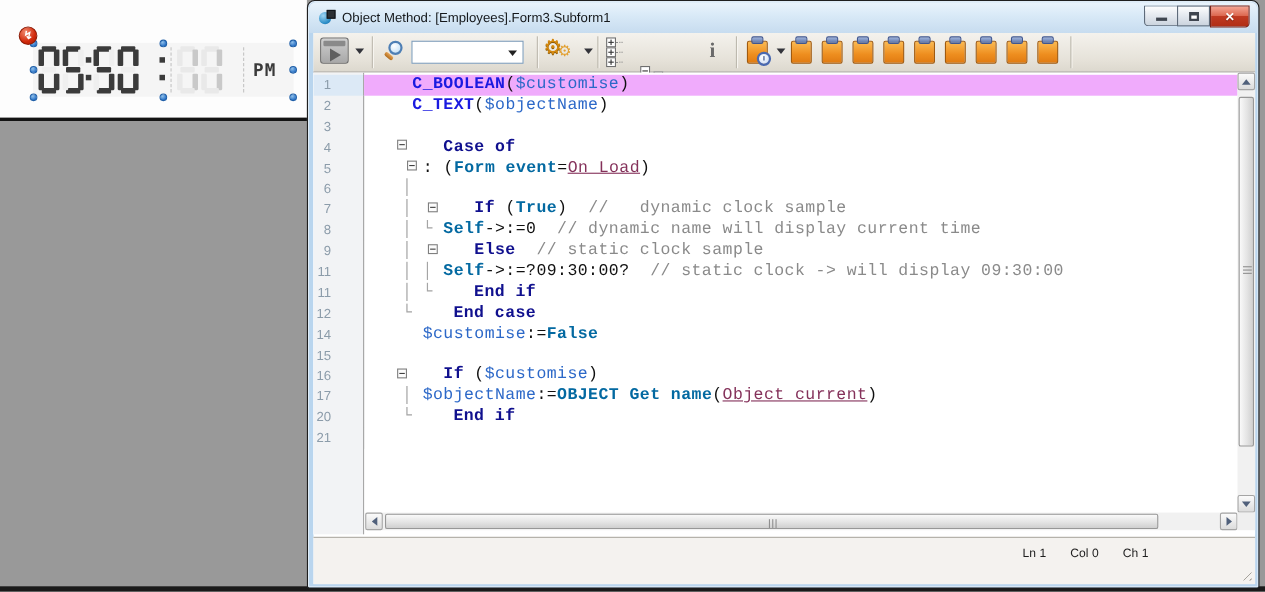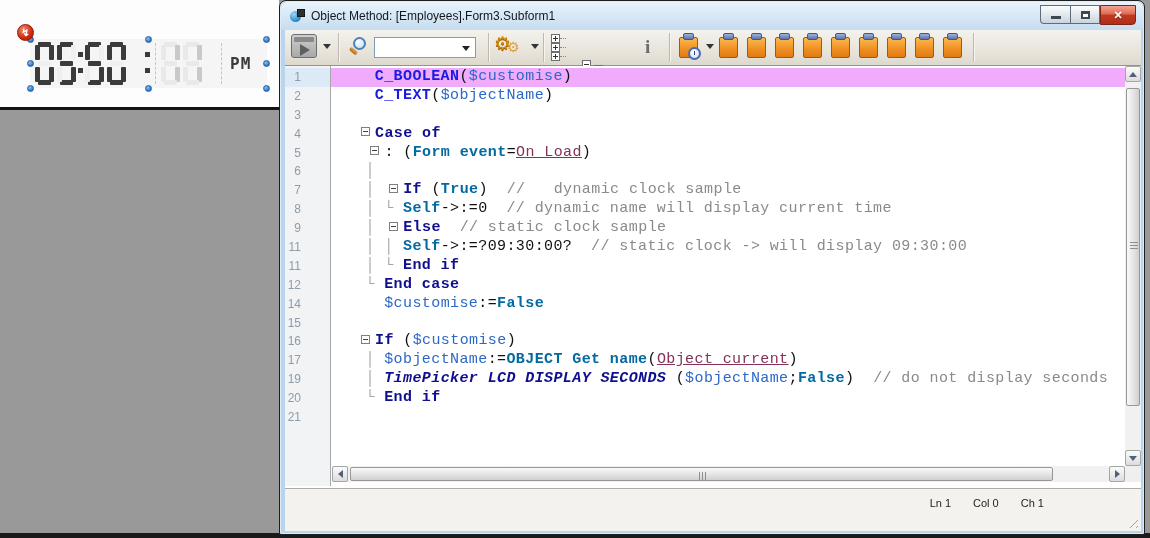--- a/index.html
+++ b/index.html
@@ -101,21 +101,21 @@
   .coderows{position:absolute;left:0;top:2px;width:840px;}
   .row{display:flex;height:18.9px;line-height:18.9px;}
   .gut{width:46px;box-sizing:border-box;padding-right:29px;text-align:right;
     font-size:12px;color:#8C9CAA;flex:0 0 auto;border-right:1px solid #A8A8A8;}
   .txt{flex:1;padding-left:25px;white-space:pre;overflow:hidden;
     font-family:"Liberation Mono",monospace;font-size:15px;letter-spacing:.4px;color:#101010;}
   .row.hl .txt{background:#f0abfc;}
   .row.hl .gut{background:#DCE9F6;}
   .cmd{color:#1A1AE0;font-weight:bold;}
   .var{color:#2C68C8;}
-  .kw{color:#10108E;font-weight:bold;}
+  .kw{color:#10108E;font-weight:bold;margin-left:28px;}
   .grn{color:#0369a1;font-weight:bold;}
   .cst{color:#84315A;text-decoration:underline;}
   .cmt{color:#8A8A8A;}
   .pl{color:#101010;}
   .mth{color:#10108E;font-weight:bold;font-style:italic;}
   .tree{color:#A5A5A5;}
   .cbox{display:inline-block;width:9px;height:9px;border:1px solid #7F7F7F;background:#FCFCFC;
     box-sizing:border-box;margin:0 5px;position:relative;top:-1px;vertical-align:middle;}
   .cbox::after{content:"";position:absolute;left:1px;right:1px;top:3px;height:1px;background:#404040;}
 
@@ -396,24 +396,20 @@
             </div>
             <div class="row">
               <span class="gut">16</span>
               <span class="txt"><span class="cbox"></span><span class="kw">If</span><span class="pl"> (</span><span class="var">$customise</span><span class="pl">)</span></span>
             </div>
             <div class="row">
               <span class="gut">17</span>
               <span class="txt"><span class="tree"> │ </span><span class="var">$objectName</span><span class="pl">:=</span><span class="grn">OBJECT Get name</span><span class="pl">(</span><span class="cst">Object current</span><span class="pl">)</span></span>
             </div>
             <div class="row">
-              <span class="gut">19</span>
-              <span class="txt"><span class="tree"> │ </span><span class="mth">TimePicker LCD DISPLAY SECONDS</span><span class="pl"> (</span><span class="var">$objectName</span><span class="pl">;</span><span class="grn">False</span><span class="pl">)</span><span class="cmt">  // do not display seconds</span></span>
-            </div>
-            <div class="row">
               <span class="gut">20</span>
               <span class="txt"><span class="tree"> └ </span><span class="kw">End if</span></span>
             </div>
             <div class="row">
               <span class="gut">21</span>
               <span class="txt"></span>
             </div>
           </div>
       </div>
 

